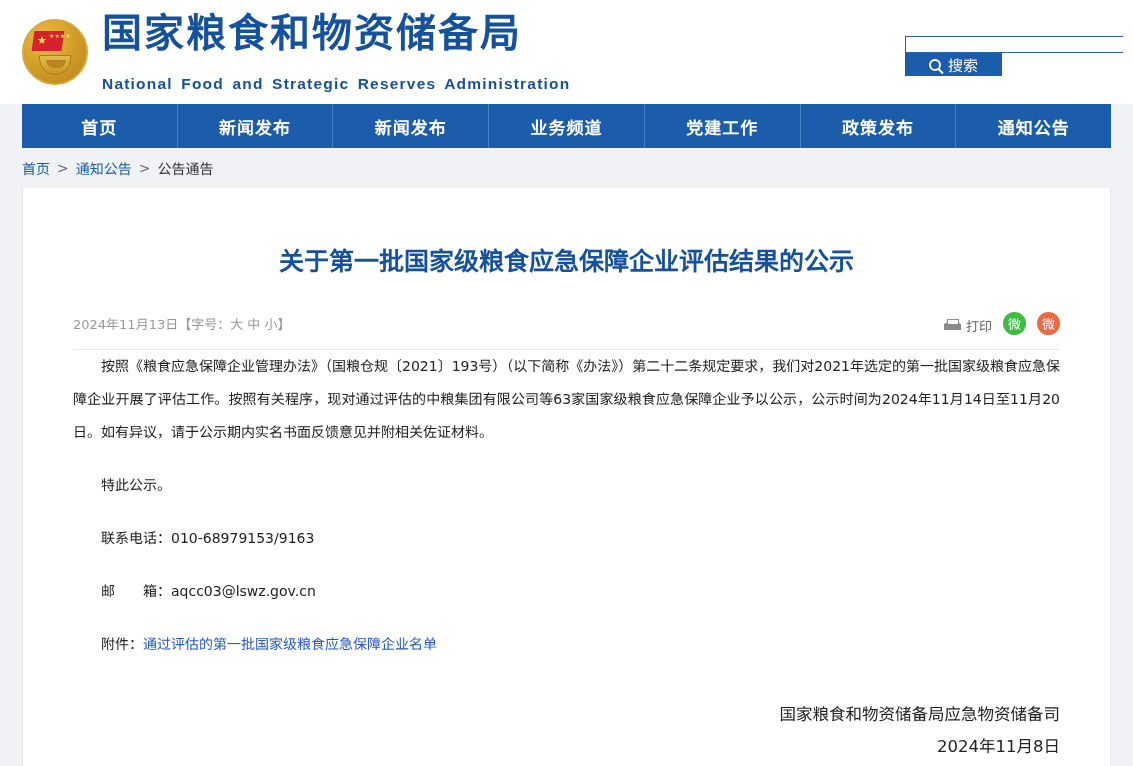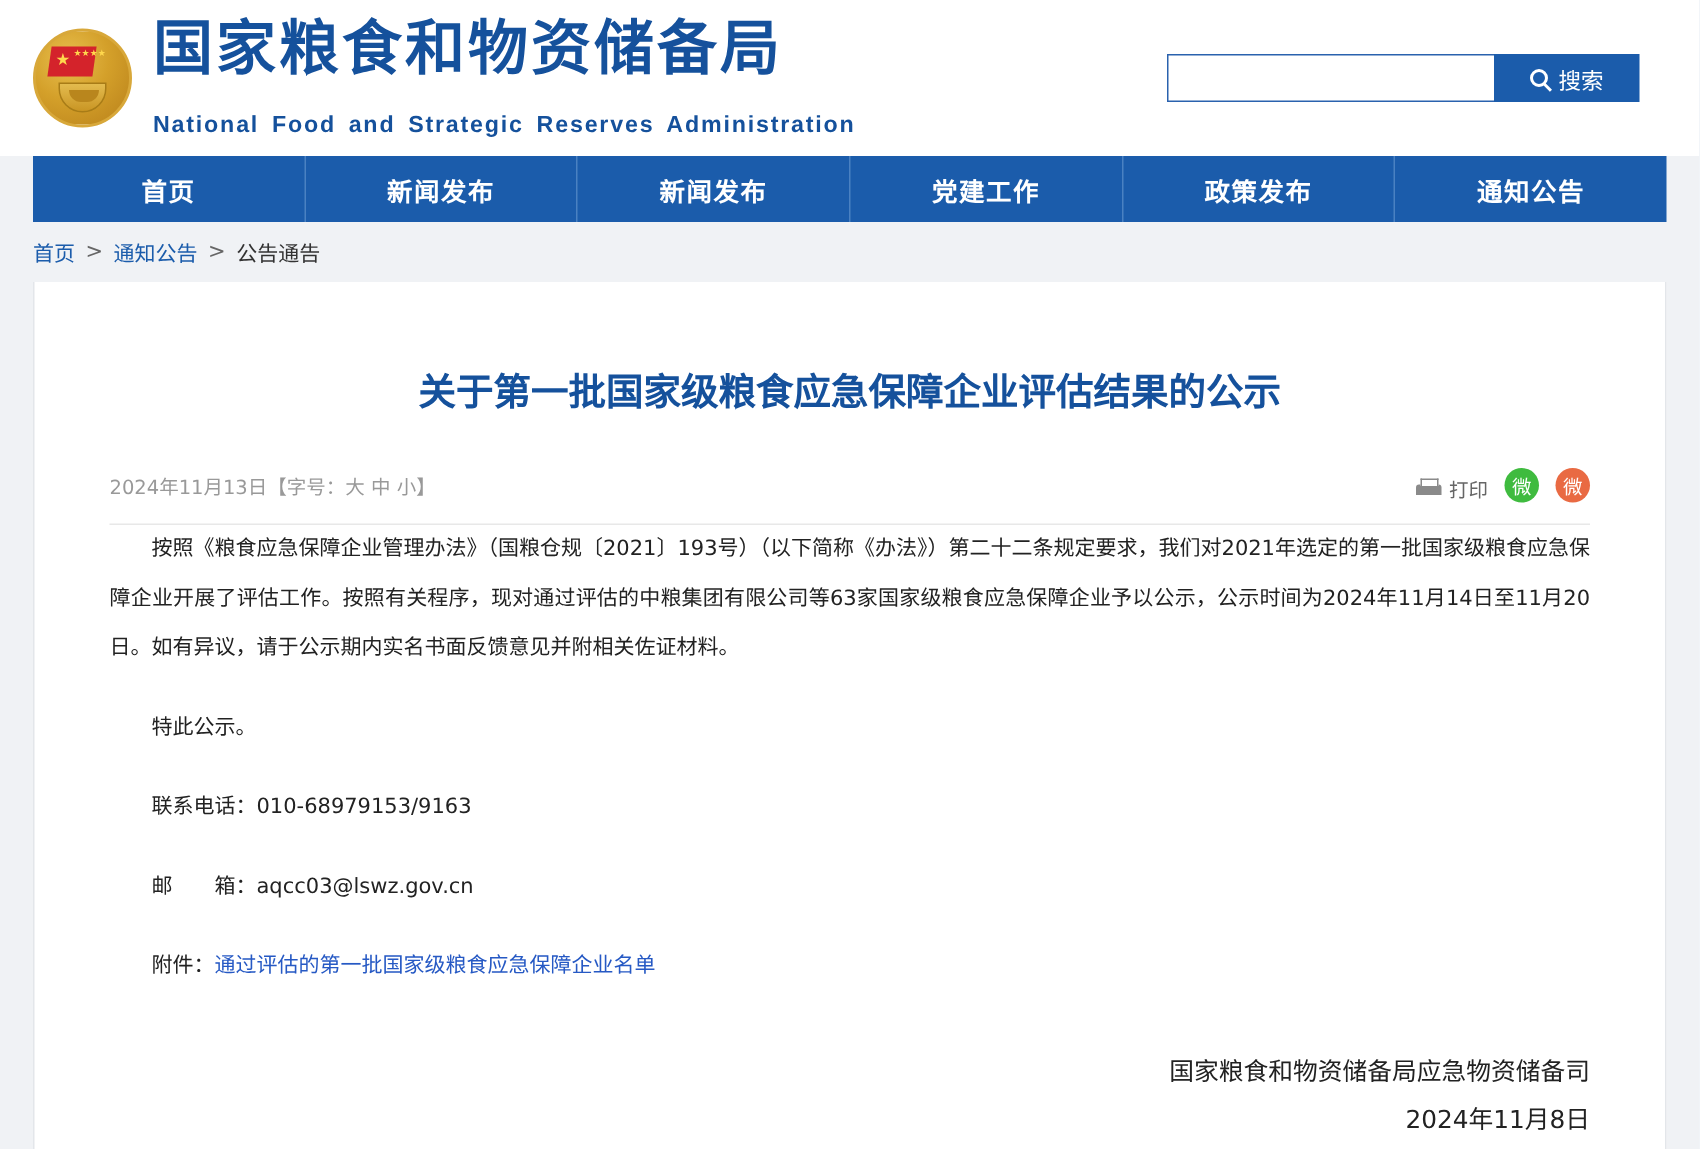--- a/index.html
+++ b/index.html
@@ -84,23 +84,24 @@
     font-size: 15.5px;
     font-weight: bold;
     letter-spacing: 1.2px;
     line-height: 20px;
     margin-top: 18px;
     word-spacing: 3px;
   }
 
   .search-wrap {
     position: absolute;
-    right: 40px; top: 36px;
+    right: 10px; top: 36px;
     display: flex;
     height: 32px;
+    flex-direction: column;
   }
   .search-input {
     width: 218px; height: 32px;
     border: 1px solid #2a62ae;
     border-right: none;
     outline: none;
     padding: 0 8px;
     font-size: 13px;
     color: #333;
     background: #fff;
@@ -302,20 +303,21 @@
         <span class="mag"></span>
         <span>搜索</span>
       </button>
     </div>
   </div>
 
   <div class="nav">
     <div class="nav-item">首页</div>
     <div class="nav-item">新闻发布</div>
     <div class="nav-item">新闻发布</div>
+    <div class="nav-item">业务频道</div>
     <div class="nav-item">党建工作</div>
     <div class="nav-item">政策发布</div>
     <div class="nav-item">通知公告</div>
   </div>
 
   <div class="breadcrumb">
     <a>首页</a>
     <span class="sep">&gt;</span>
     <a>通知公告</a>
     <span class="sep">&gt;</span>

